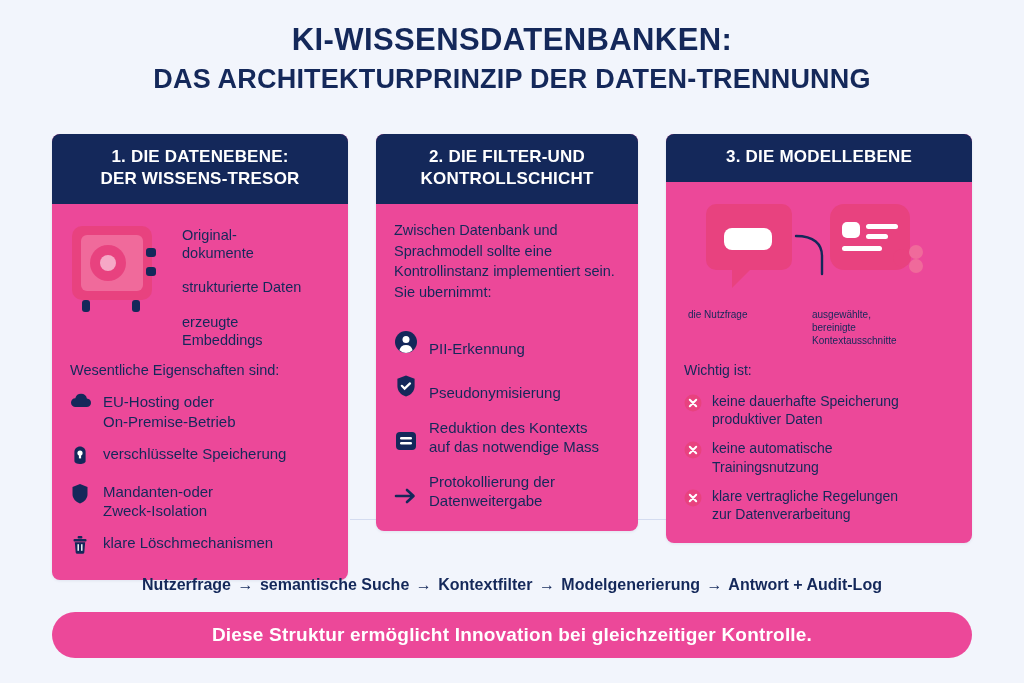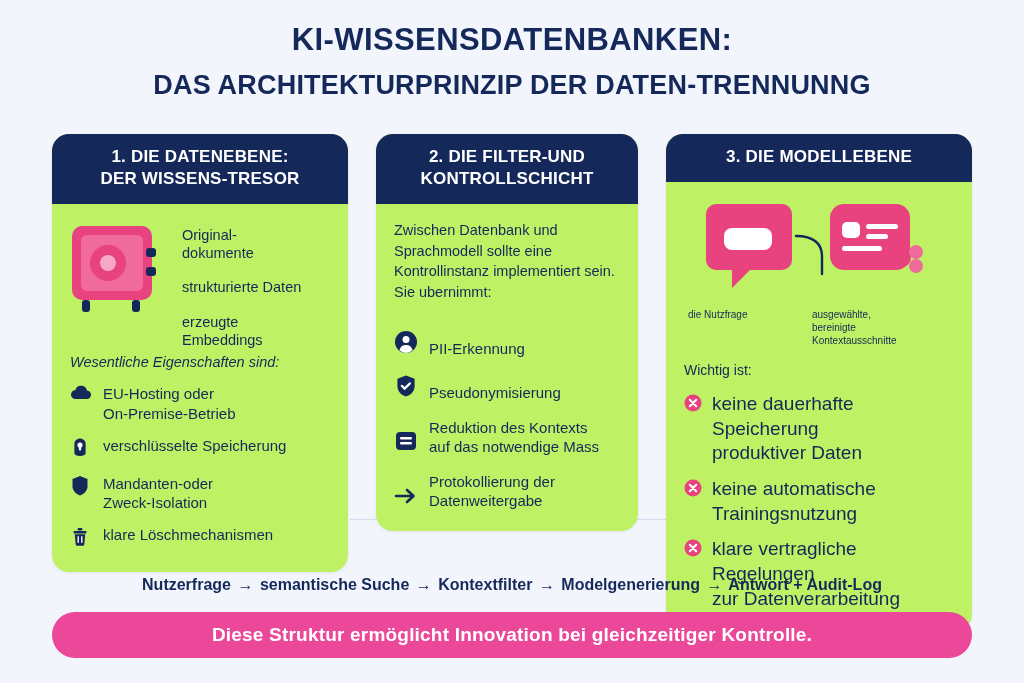--- a/index.html
+++ b/index.html
@@ -27,36 +27,36 @@
     letter-spacing: 0.4px;
     color: #14285a;
     line-height: 1.18;
   }
   .title-line2 {
     font-size: 27px;
     font-weight: bold;
     letter-spacing: 0.2px;
     color: #14285a;
     line-height: 1.25;
-    margin-top: 10px;
+    margin-top: 4px;
   }
 
   
   .columns {
     position: absolute;
     top: 134px;
     left: 52px;
     width: 920px;
     display: flex;
     gap: 28px;
     align-items: flex-start;
   }
   .card {
-    background: #bef264;
-    border-radius: 17px;
+    background: #ec4899;
+    border-radius: 8px;
     box-shadow: 0 1px 3px rgba(20,40,90,0.08);
     overflow: hidden;
     flex: 1 1 0;
   }
   .card-head {
     background: #14285a;
     color: #ffffff;
     text-align: center;
     padding: 12px 10px 14px;
     font-size: 17px;
@@ -88,25 +88,24 @@
   .safe-labels {
     display: flex;
     flex-direction: column;
     gap: 16px;
     font-size: 14.5px;
     padding-top: 6px;
     color: #14285a;
   }
   .safe-labels div { line-height: 1.25; }
   .subhead {
-    margin-top: 4px;
+    margin-top: 12px;
     margin-bottom: 12px;
     font-size: 14.5px;
     color: #14285a;
-    font-style: italic;
   }
   .feat-list { display: flex; flex-direction: column; gap: 13px; }
   .feat {
     display: flex;
     align-items: flex-start;
     gap: 11px;
     font-size: 15px;
     line-height: 1.28;
   }
   .feat .ic { flex: 0 0 22px; margin-top: 1px; }
@@ -144,21 +143,21 @@
     margin-bottom: 14px;
   }
   .c3-caps .cap1 { flex: 0 0 120px; padding-left: 4px; }
   .c3-caps .cap2 { flex: 1; }
   .wichtig { font-size: 14px; margin-bottom: 12px; }
   .x-list { display: flex; flex-direction: column; gap: 11px; }
   .x-item {
     display: flex;
     align-items: flex-start;
     gap: 10px;
-    font-size: 19px;
+    font-size: 14px;
     line-height: 1.3;
   }
   .x-item .ic { flex: 0 0 18px; margin-top: 2px; }
 
   
   .flow {
     position: absolute;
     left: 0; right: 0;
     top: 576px;
     text-align: center;

